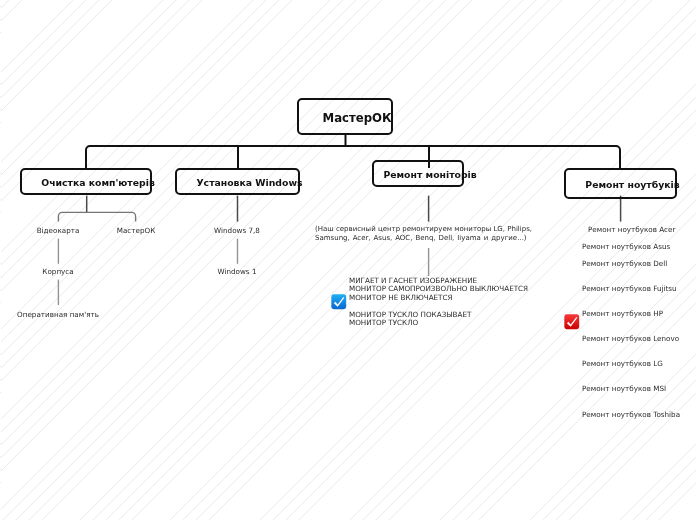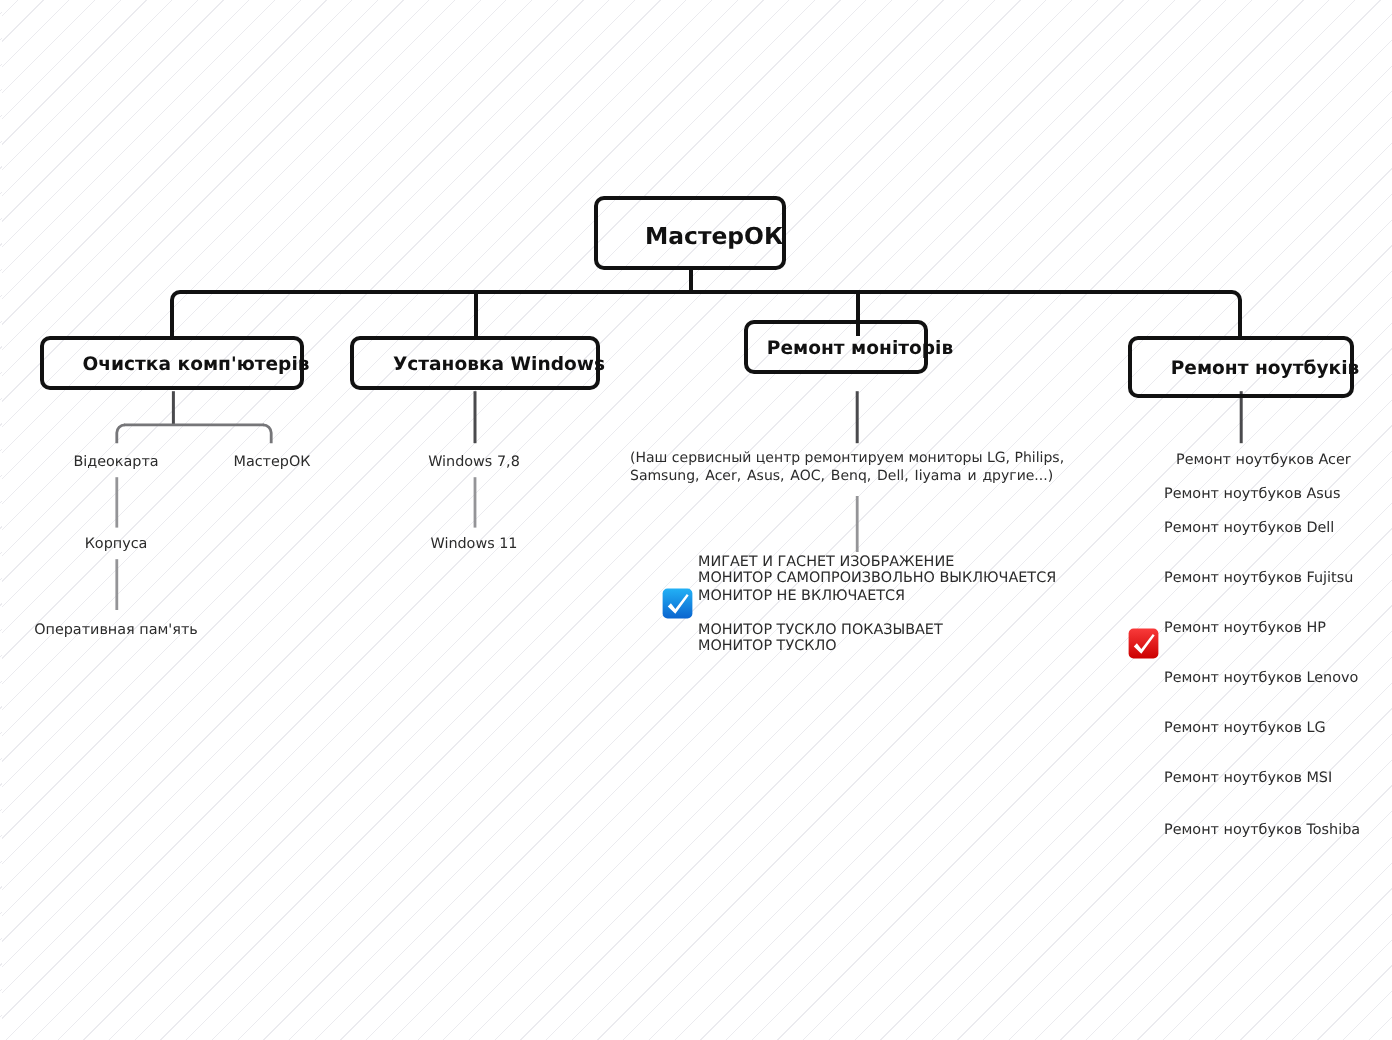--- a/index.html
+++ b/index.html
@@ -59,21 +59,21 @@
 <div class="node lvl2" style="left:175px;top:168px;width:125px;height:27px;">Установка Windows</div>
 <div class="node lvl2" style="left:372px;top:160px;width:92px;height:27px;">Ремонт моніторів</div>
 <div class="node lvl2" style="left:564px;top:168px;width:113px;height:31px;">Ремонт ноутбуків</div>
 
 <div class="leaf ctr" style="left:58px;top:226.5px;">Відеокарта</div>
 <div class="leaf ctr" style="left:136px;top:226.5px;">МастерОК</div>
 <div class="leaf ctr" style="left:58px;top:267.5px;">Корпуса</div>
 <div class="leaf ctr" style="left:58px;top:310.5px;">Оперативная пам'ять</div>
 
 <div class="leaf ctr" style="left:237px;top:226.5px;">Windows 7,8</div>
-<div class="leaf ctr" style="left:237px;top:267.5px;">Windows 11</div>
+<div class="leaf ctr" style="left:237px;top:267.5px;">Windows 1</div>
 
 <div class="note desc" style="left:315px;top:225px;">(Наш сервисный центр ремонтируем мониторы LG, Philips,</div>
 <div class="note desc" style="left:315px;top:234px;word-spacing:0.7px;">Samsung, Acer, Asus, AOC, Benq, Dell, Iiyama и другие...)</div>
 
 <div class="note" style="left:349px;top:276px;">МИГАЕТ И ГАСНЕТ ИЗОБРАЖЕНИЕ</div>
 <div class="note" style="left:349px;top:284.3px;">МОНИТОР САМОПРОИЗВОЛЬНО ВЫКЛЮЧАЕТСЯ</div>
 <div class="note" style="left:349px;top:292.6px;">МОНИТОР НЕ ВКЛЮЧАЕТСЯ</div>
 <div class="note" style="left:349px;top:309.5px;">МОНИТОР ТУСКЛО ПОКАЗЫВАЕТ</div>
 <div class="note" style="left:349px;top:317.8px;">МОНИТОР ТУСКЛО</div>
 

